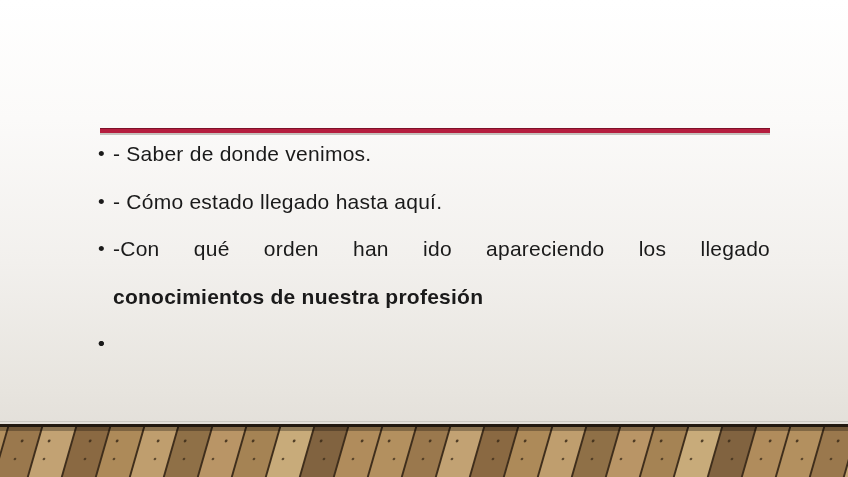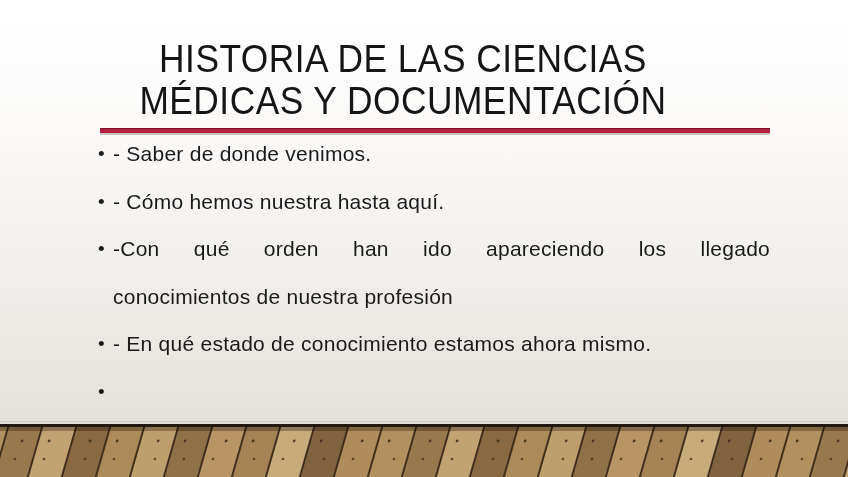--- a/index.html
+++ b/index.html
@@ -21,59 +21,54 @@
     background:#b51e3e;border-top:1px solid #7d1129;
     box-shadow:0 2px 0 0 #c6c2bc;
   }
   .bullets{
     position:absolute;left:98px;top:130px;width:672px;
     font-size:21px;line-height:47.5px;color:#1a1a1a;letter-spacing:.25px;
   }
   .bullet{position:relative;margin:0;padding-left:15px;}
   .bullet .dot{position:absolute;left:0;top:0;font-size:19px;}
   .jline{display:block;text-align:justify;text-align-last:justify;}
-  .wline{display:block;}
+  .wline{display:block;font-weight:bold;}
   .wall-base-line{
     position:absolute;left:0;top:421px;width:848px;height:1px;
     background:#c8c4bd;opacity:.85;
   }
   .floor{position:absolute;left:0;top:424px;width:848px;height:53px;}
   .floor svg{display:block;width:848px;height:53px;}
 </style>
 </head>
 <body>
 
 <div class="slide">
 
-  <div class="title">
-    <span class="title-line">HISTORIA DE LAS CIENCIAS</span>
-    <span class="title-line">MÉDICAS Y DOCUMENTACIÓN</span>
-  </div>
 
   <div class="title-rule"></div>
 
   <div class="bullets">
     <p class="bullet">
       <span class="dot">•</span>
       <span>- Saber de donde venimos.</span>
     </p>
     <p class="bullet">
       <span class="dot">•</span>
-      <span>- Cómo hemos nuestra hasta aquí.</span>
+      <span>- Cómo estado llegado hasta aquí.</span>
     </p>
     <p class="bullet">
       <span class="dot">•</span>
       <span>
         <span class="jline">-Con qué orden han ido apareciendo los llegado</span>
         <span class="wline">conocimientos de nuestra profesión</span>
       </span>
     </p>
     <p class="bullet">
       <span class="dot">•</span>
-      <span>- En qué estado de conocimiento estamos ahora mismo.</span>
     </p>
     <p class="bullet">
       <span class="dot">•</span>
     </p>
   </div>
 
   <div class="wall-base-line"></div>
 
   <div class="floor">
     <svg viewBox="0 0 848 53" preserveAspectRatio="none" xmlns="http://www.w3.org/2000/svg">

